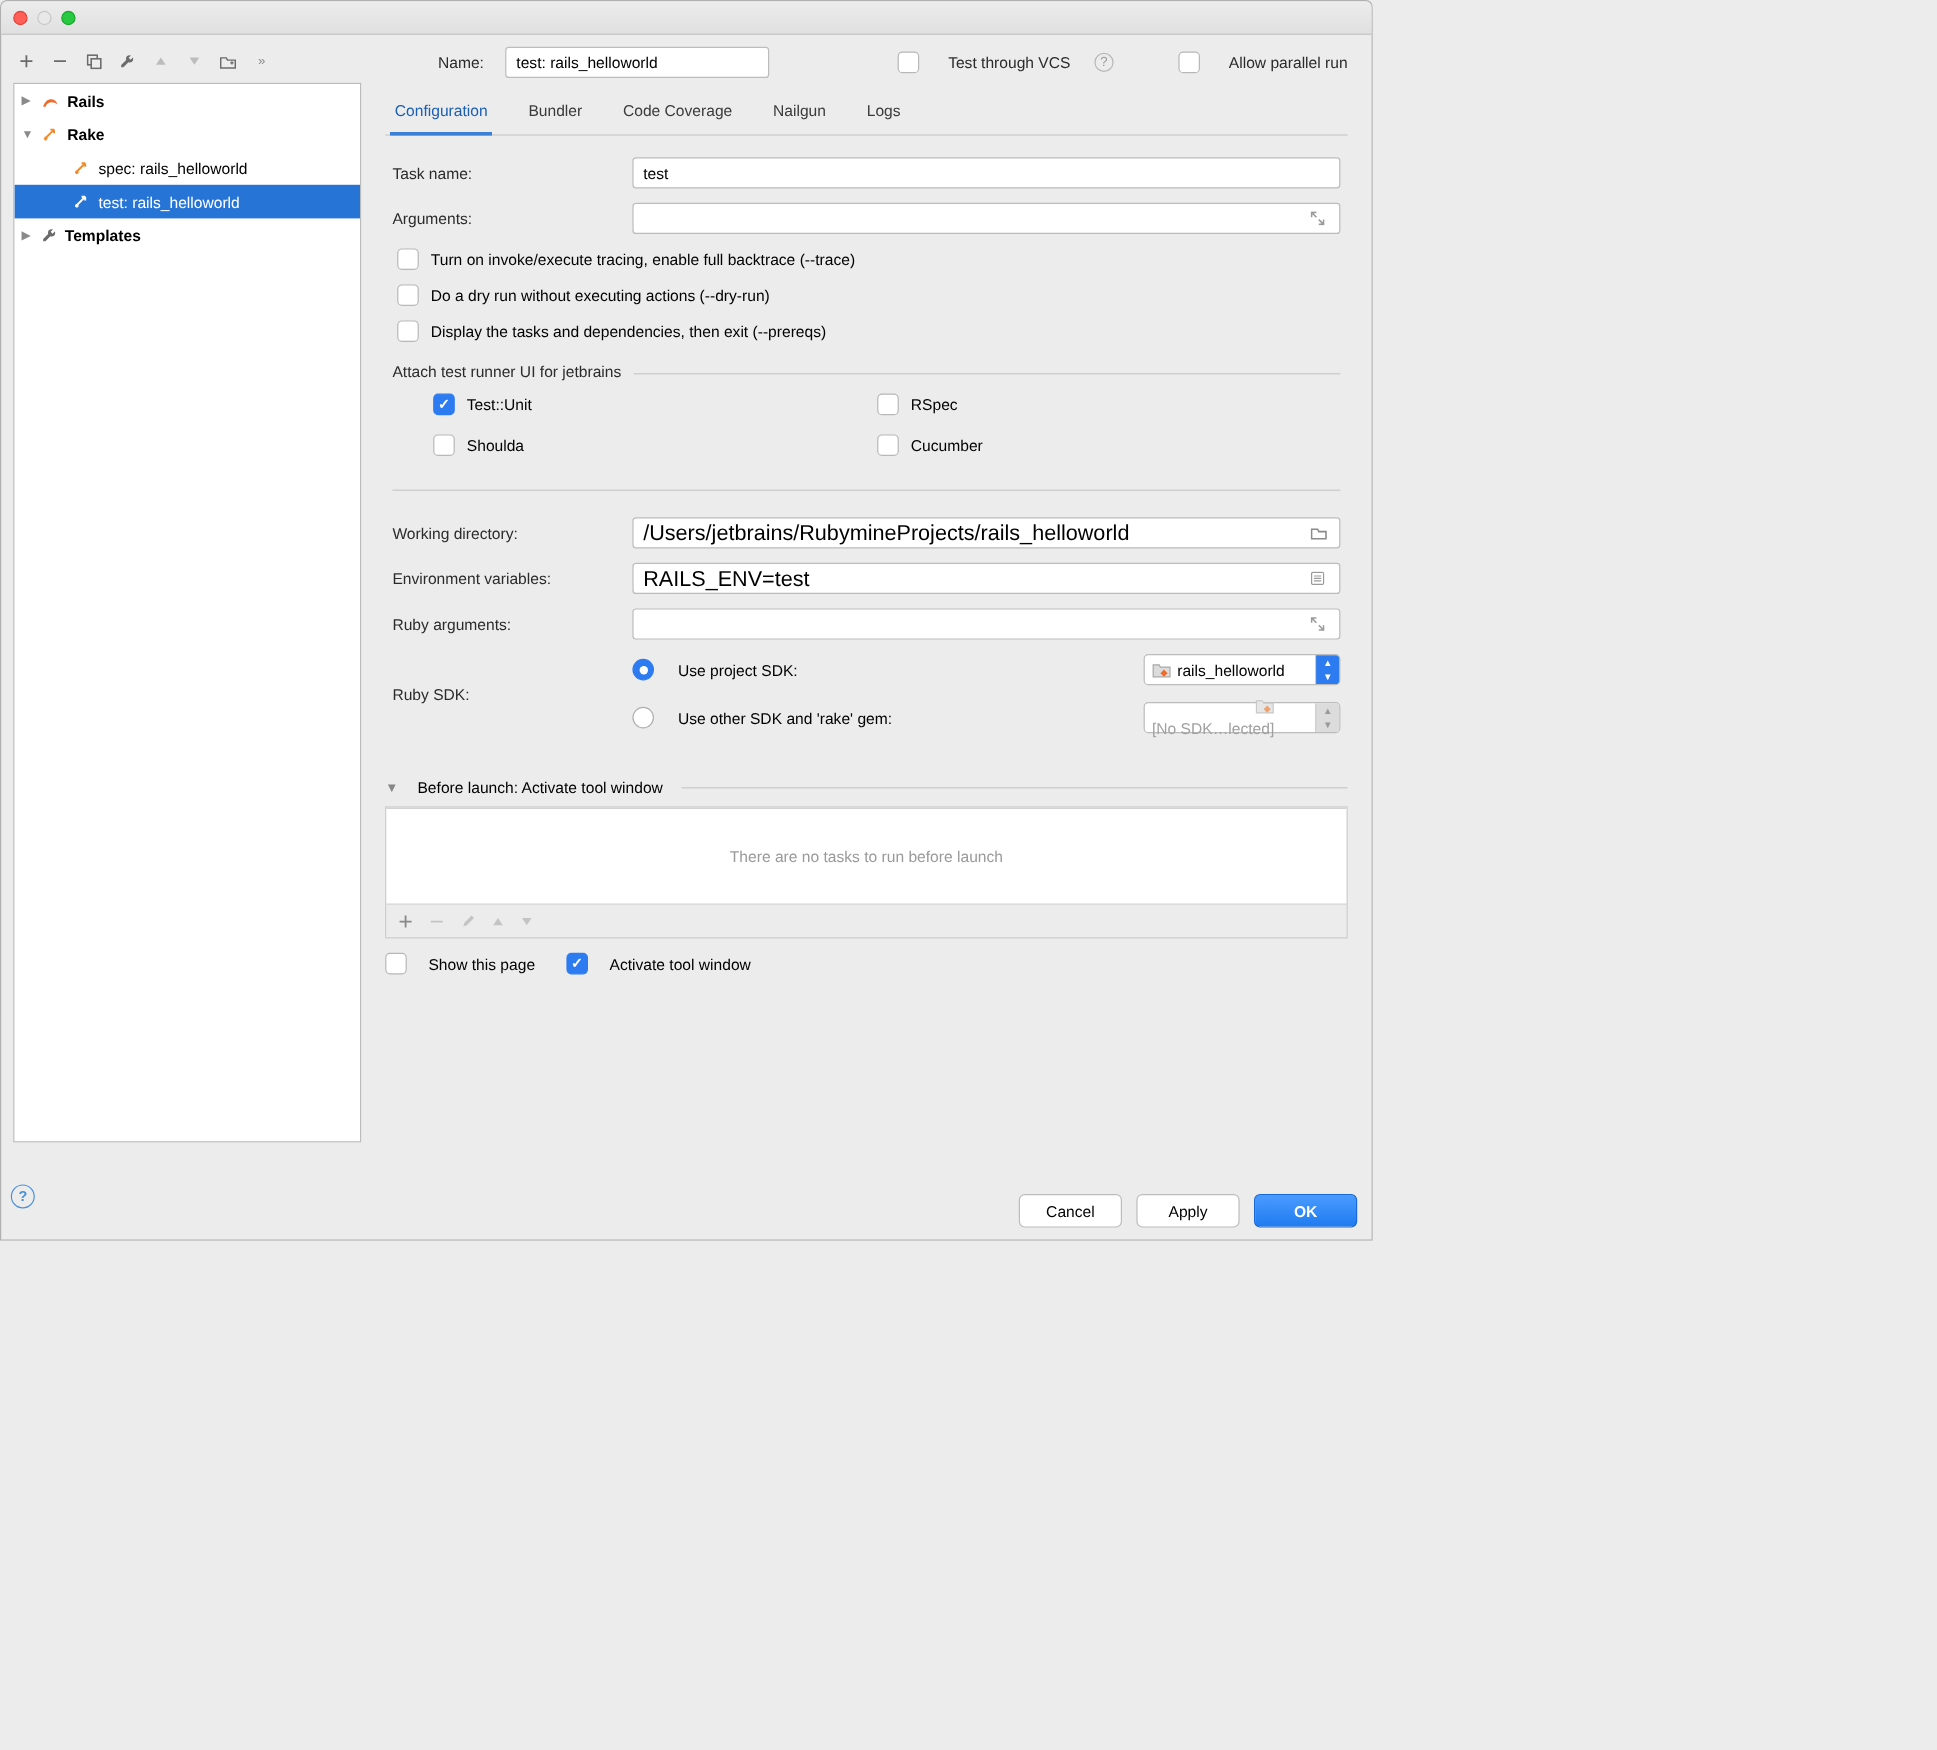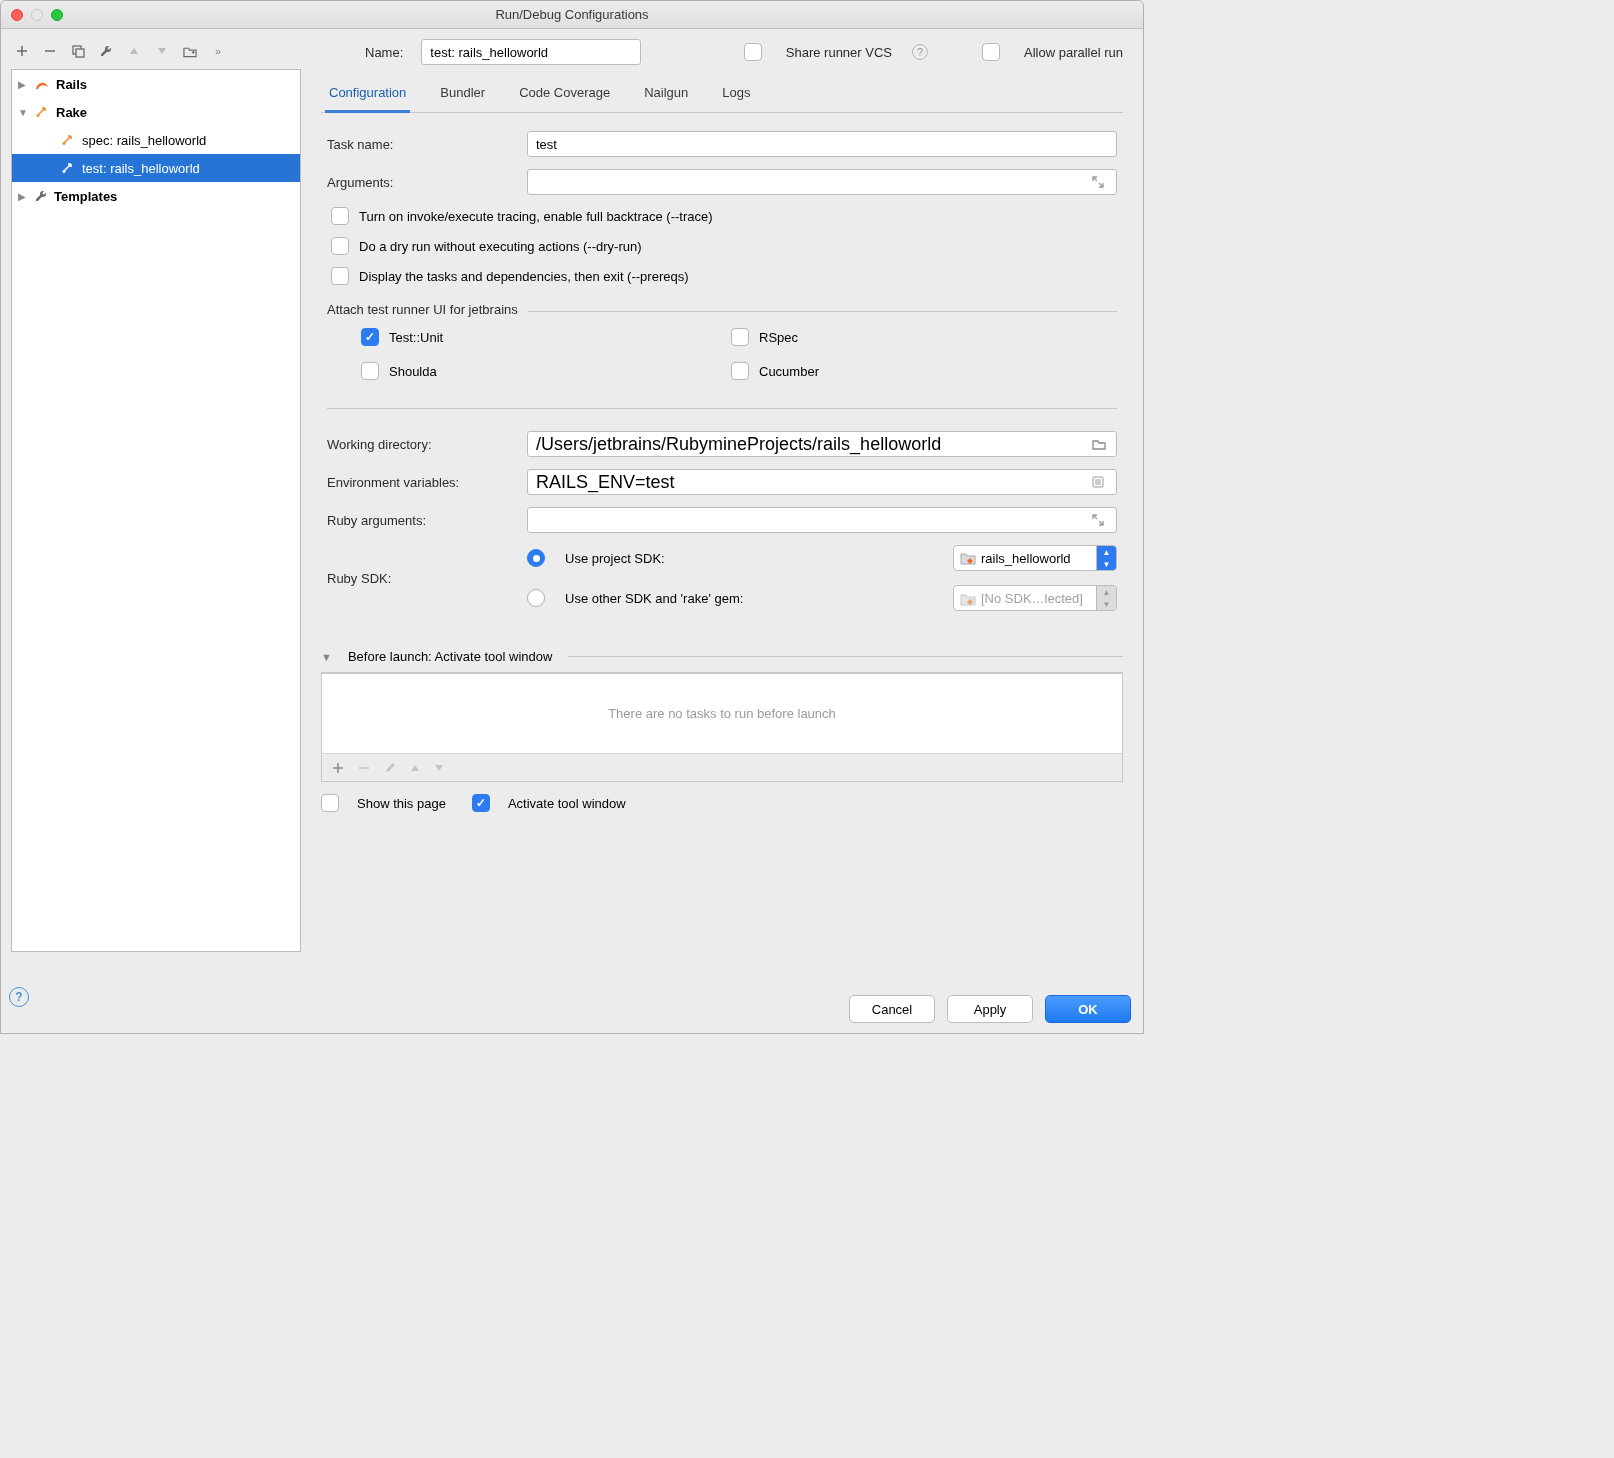--- a/index.html
+++ b/index.html
@@ -70,21 +70,20 @@
 </head>
 <body>
 
 <div class="window">
   <div class="titlebar">
     <div class="traffic">
       <div class="dot red"></div>
       <div class="dot yellow"></div>
       <div class="dot green"></div>
     </div>
-    <div class="titlebar-title">Run/Debug Configurations</div>
   </div>
 
   <div class="body">
     <div class="sidebar">
       <div class="toolbar">
         <span class="ico">
             <svg width="12" height="12" viewBox="0 0 12 12">
               <path d="M6 1v10M1 6h10" stroke="#6b6b6b" stroke-width="1.5"></path>
             </svg>
           </span>
@@ -168,21 +167,21 @@
         </div>
       </div>
     </div>
 
     <div class="content">
       <div class="row" style="gap:18px;">
         <span class="label">Name:</span>
         <input class="input" style="width: 220px;" value="test: rails_helloworld">
         <div style="flex:1"></div>
         <span class="cb"></span>
-        <span class="label" style="margin-left:-4px">Share runner VCS</span>
+        <span class="label" style="margin-left:-4px">Test through VCS</span>
         <span style="margin-left:2px;color:#9a9a9a;border:1.3px solid #b8b8b8;border-radius:50%;width:16px;height:16px;display:inline-flex;align-items:center;justify-content:center;font-size:11px;">?</span>
         <span style="width:18px"></span>
         <span class="cb"></span>
         <span class="label" style="margin-left:-4px">Allow parallel run</span>
       </div>
 
       <div class="tabs">
         <div class="tab active">Configuration</div>
         <div class="tab">Bundler</div>
         <div class="tab">Code Coverage</div>
@@ -299,21 +298,21 @@
                     <span>▲</span>
                     <span>▼</span>
                   </span>
               </div>
             </div>
             <div class="row">
               <span class="radio-outer"></span>
               <span>Use other SDK and 'rake' gem:</span>
               <div style="flex:1"></div>
               <div class="select disabled">
-                <span style="display:flex;align-items:flex-end;gap:5px;">
+                <span style="display:flex;align-items:flex-end;gap:5px;flex-direction:column;">
                   <span>
                       <svg width="16" height="14" viewBox="0 0 16 14">
                         <path d="M1 3h5l1 2h8v8H1z" fill="#e6e6e6" stroke="#c8c8c8"></path>
                         <path d="M10 13l3-3-3-3-3 3z" fill="#f0a26c"></path>
                       </svg>
                     </span>
                   <span>[No SDK…lected]</span>
                 </span>
                 <span class="up-down">
                     <span>▲</span>

